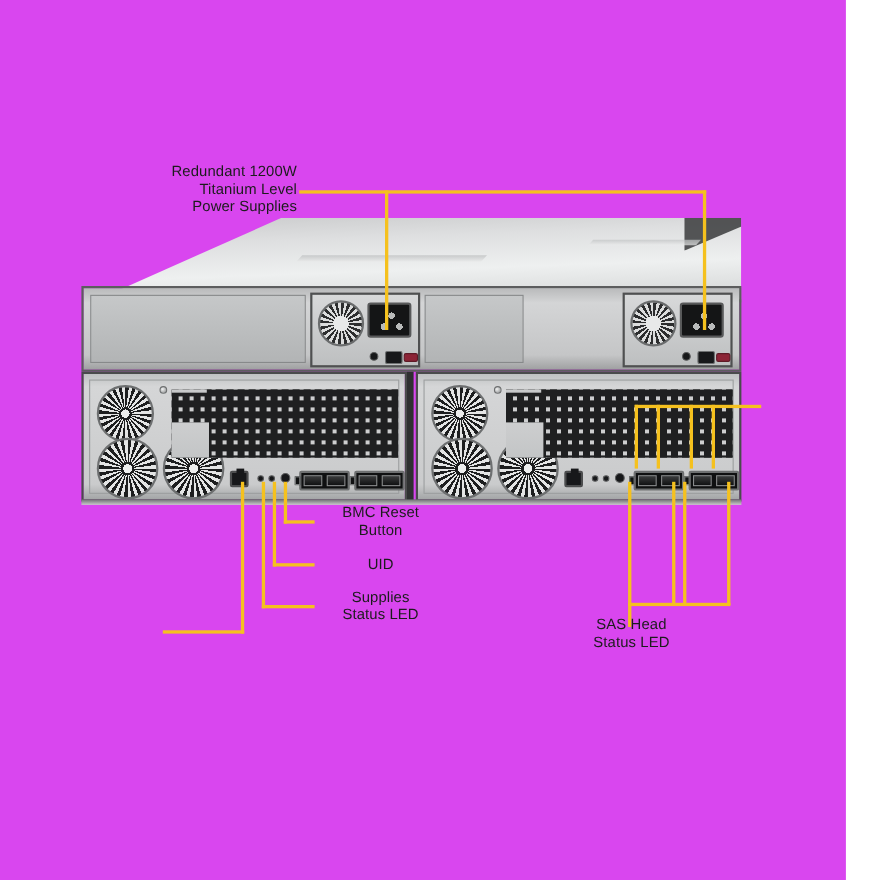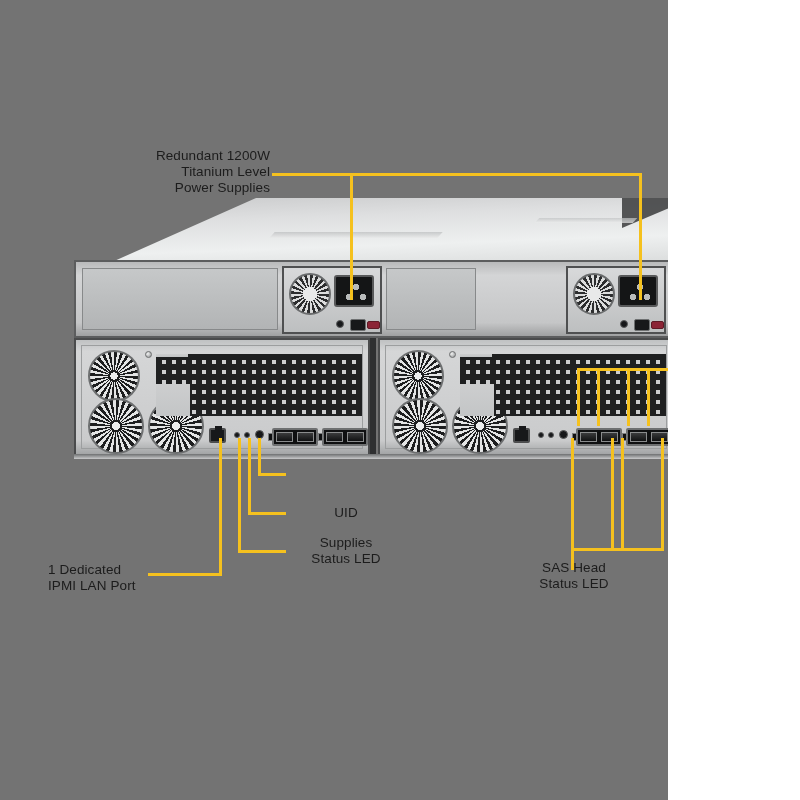--- a/index.html
+++ b/index.html
@@ -2,23 +2,23 @@
 <html><head>
 <meta charset="utf-8">
 <style>
   html, body {
     margin: 0;
     padding: 0;
     background: #ffffff;
   }
   #stage {
     position: relative;
-    width: 668px;
+    width: 769px;
     height: 800px;
-    background: #737373;
+    background: #d946ef;
     overflow: hidden;
     font-family: "Liberation Sans", sans-serif;
   }
 
   
   .callout {
     position: absolute;
     color: #1c1c1c;
     font-size: 13.5px;
     line-height: 16px;
@@ -352,25 +352,25 @@
   <div class="lead v" style="left:621px; top:438px; height:112px;"></div>
   <div class="lead v" style="left:661px; top:438px; height:112px;"></div>
   <div class="lead h" style="left:571px; top:548px; width:93px;"></div>
   <div class="lead v" style="left:571px; top:548px; height:22px;"></div>
 
   <div class="callout right" style="left:110px; top:148px; width:160px;">Redundant 1200W
 Titanium Level
 Power Supplies</div>
 
 
+  <div class="callout center" style="left:291px; top:458px; width:110px;">BMC Reset
+Button</div>
 
   <div class="callout center" style="left:291px; top:505px; width:110px;">UID</div>
 
   <div class="callout center" style="left:291px; top:535px; width:110px;">Supplies
 Status LED</div>
 
-  <div class="callout left" style="left:48px; top:562px; width:150px;">1 Dedicated
-IPMI LAN Port</div>
 
   <div class="callout center" style="left:516px; top:560px; width:116px;">SAS Head
 Status LED</div>
 
 </div>
 
 </body></html>

